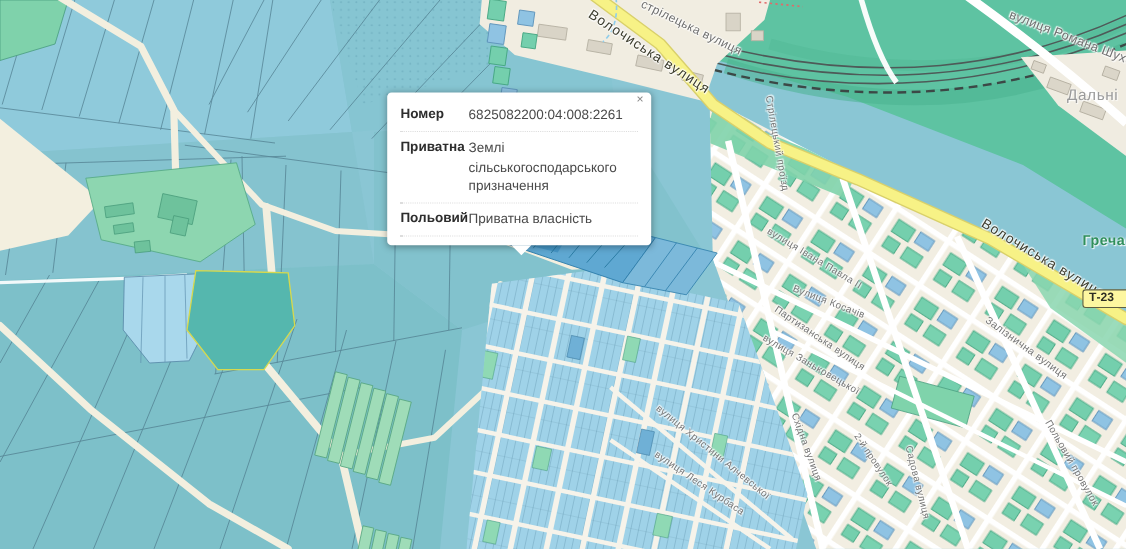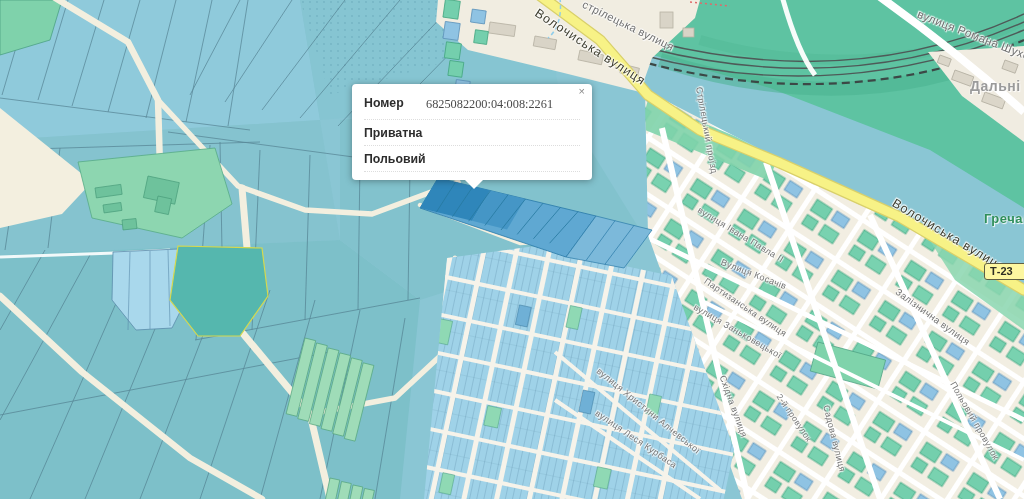--- a/index.html
+++ b/index.html
@@ -20,21 +20,21 @@
 
   
   .popup{position:absolute;left:352px;top:84px;width:240px;background:#fff;border-radius:4px;
       box-shadow:0 1px 7px rgba(0,0,0,.35);padding:6px 12px 8px 12px;box-sizing:border-box;z-index:50;}
   .popup .tail{position:absolute;left:113px;bottom:-9px;width:0;height:0;
       border-left:9px solid transparent;border-right:9px solid transparent;border-top:9px solid #fff;}
   .popup .close{position:absolute;top:2px;right:7px;color:#8a8a8a;font-size:11px;cursor:pointer;line-height:11px;}
   .prow{display:flex;padding:6px 0 5px 0;border-bottom:1px dotted #ddd;}
   .prow:last-child{border-bottom:none;}
   .prow .lbl{width:62px;min-width:62px;font-weight:bold;color:#2d2d2d;font-size:12.3px;}
-  .prow .val{color:#4a4a4a;font-size:12.3px;line-height:1.45;width:154px;font-family:Liberation Serif, serif;}
+  .prow .val{color:#4a4a4a;font-size:12.3px;line-height:1.45;width:154px;}
 </style>
 </head>
 <body>
 
 <div class="stage">
 
 <svg width="1024" height="499" viewBox="0 0 1024 499">
   <defs>
     <pattern id="lots" width="7" height="40" patternUnits="userSpaceOnUse">
       <rect width="7" height="40" fill="#9fd2e8"></rect>
@@ -302,33 +302,35 @@
   <div class="sl" style="left:708px;top:276px;transform:rotate(34deg);">Партизанська вулиця</div>
   <div class="sl" style="left:697px;top:302px;transform:rotate(30deg);">вулиця Заньковецької</div>
   <div class="sl" style="left:900px;top:286px;transform:rotate(36deg);font-size:9.5px;">Залізнична вулиця</div>
   <div class="sl" style="left:601px;top:366px;transform:rotate(39deg);">вулиця Христини Алчевської</div>
   <div class="sl" style="left:599px;top:408px;transform:rotate(34deg);">вулиця Леся Курбаса</div>
   <div class="sl" style="left:727px;top:374px;transform:rotate(70deg);">Східна вулиця</div>
   <div class="sl" style="left:831px;top:404px;transform:rotate(76deg);">Садова вулиця</div>
   <div class="sl" style="left:957px;top:380px;transform:rotate(60deg);">Польовий провулок</div>
   <div class="sl" style="left:783px;top:392px;transform:rotate(56deg);font-size:8.5px;">2-й провулок</div>
 
-  <div class="place" style="left:970px;top:78px;font-weight:bold;">Дальні</div>
+  <div class="place" style="left:970px;top:78px;">Дальні</div>
   <div class="place green" style="left:984px;top:211px;">Гречана</div>
   <div class="badge" style="left:984px;top:263px;">Т-23</div>
 </div>
 
 <div class="popup">
   <span class="close">×</span>
   <div class="prow">
     <div class="lbl">Номер</div>
     <div class="val">6825082200:04:008:2261</div>
   </div>
   <div class="prow">
     <div class="lbl">Приватна</div>
+    <div class="val">Землі сільськогосподарського призначення</div>
   </div>
   <div class="prow">
     <div class="lbl">Польовий</div>
+    <div class="val">Приватна власність</div>
   </div>
   <div class="tail"></div>
 </div>
 
 </div>
 
 </body></html>

